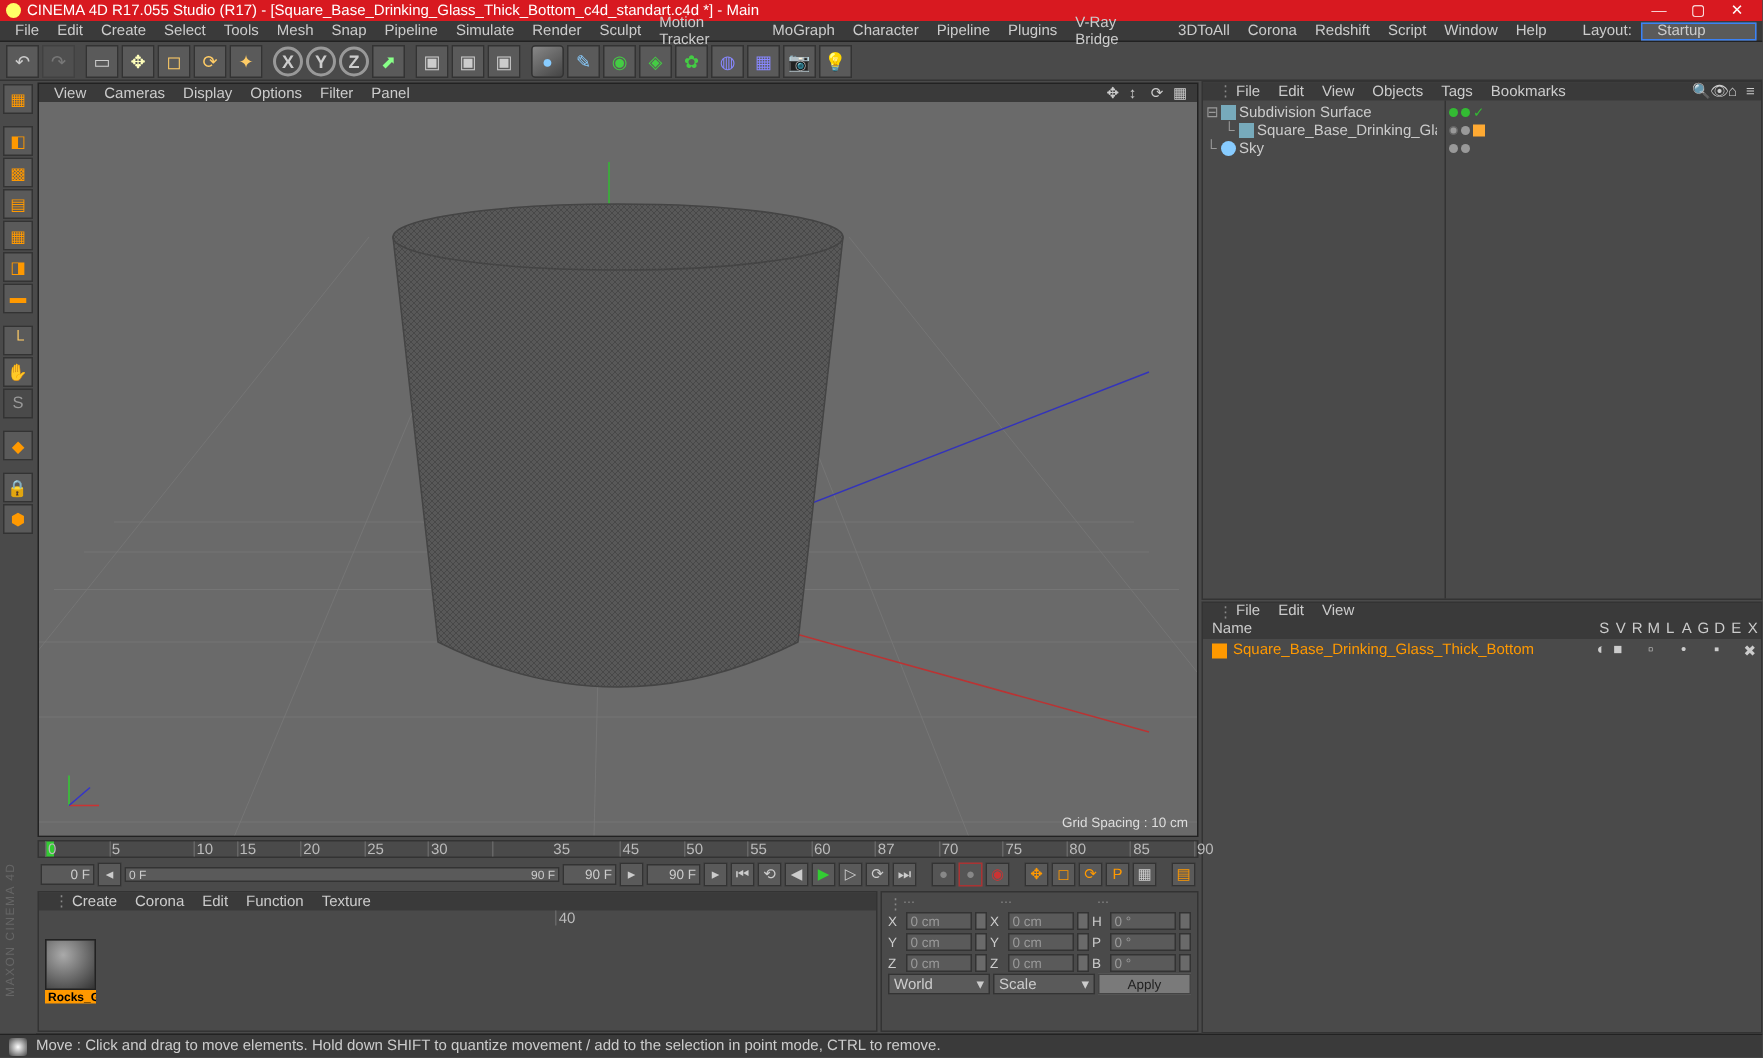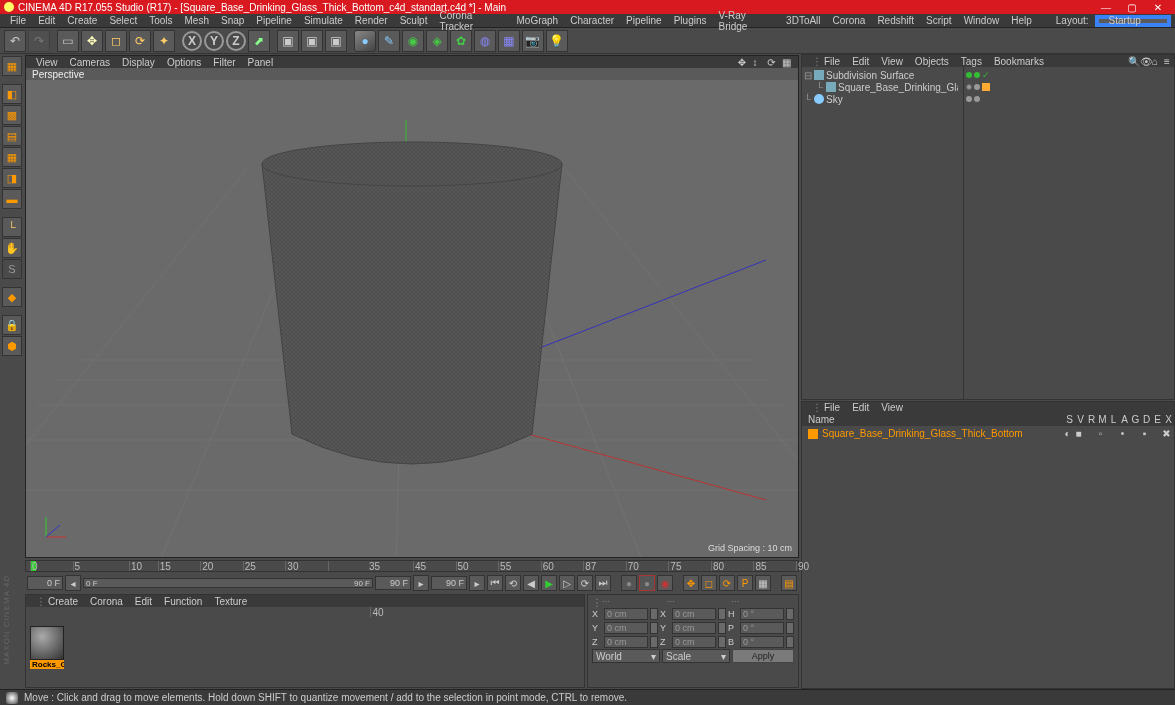--- a/index.html
+++ b/index.html
@@ -4,21 +4,21 @@
 <style>
 * { margin:0; padding:0; box-sizing:border-box; font-family:Arial,sans-serif; font-size:10px; user-select:none; }
 body { width:1175px; height:705px; background:#4a4a4a; overflow:hidden; position:relative; }
 .titlebar { height:14px; background:#d81920; color:#fff; display:flex; align-items:center; padding:0 4px; font-size:9px; }
 .titlebar .icon { width:10px; height:10px; border-radius:50%; background:#ff6; margin-right:4px; }
 .titlebar .spacer { flex:1; }
 .titlebar .winbtn { width:26px; height:14px; display:flex; align-items:center; justify-content:center; font-size:10px; cursor:pointer; font-family:serif; }
 .menubar { height:14px; background:#3a3a3a; display:flex; align-items:center; padding:0 4px; color:#ccc; font-size:9px; border-bottom:1px solid #222; }
 .menubar span { padding:0 6px; cursor:pointer; }
 .menubar .spacer { flex:1; }
-.menubar .layout-sel { background:#5a5a5a; width:80px; height:12px; display:flex; align-items:center; padding:0 4px; border:4px solid #3b82f6; }
+.menubar .layout-sel { background:#5a5a5a; width:80px; height:12px; display:flex; align-items:center; padding:0 4px; border:1px solid #3b82f6; }
 .toolbar { height:26px; background:#4a4a4a; display:flex; align-items:center; padding:0 4px; gap:2px; border-bottom:1px solid #333; }
 .toolbtn { width:22px; height:22px; background:#5a5a5a; border:1px solid #333; display:flex; align-items:center; justify-content:center; cursor:pointer; font-size:12px; color:#ccc; }
 .toolbtn.sphere { border-radius:3px; background:linear-gradient(145deg,#888,#444); }
 .toolbtn.ax { background:#4a4a4a; font-weight:bold; border-radius:50%; width:20px; height:20px; border:2px solid #999; }
 .vsep { width:3px; height:22px; }
 .main-area { display:flex; height:calc(705px - 14px - 14px - 26px - 16px); }
 .left-palette { width:24px; background:#4a4a4a; display:flex; flex-direction:column; gap:1px; padding:2px; }
 .palbtn { width:20px; height:20px; background:#5a5a5a; border:1px solid #333; cursor:pointer; display:flex; align-items:center; justify-content:center; color:#f90; font-size:11px; }
 .palgap { height:6px; }
 .center-col { flex:1; display:flex; flex-direction:column; }
@@ -100,21 +100,21 @@
   <span>Edit</span>
   <span>Create</span>
   <span>Select</span>
   <span>Tools</span>
   <span>Mesh</span>
   <span>Snap</span>
   <span>Pipeline</span>
   <span>Simulate</span>
   <span>Render</span>
   <span>Sculpt</span>
-  <span>Corona Tracker</span>
+  <span>Motion Tracker</span>
   <span>MoGraph</span>
   <span>Character</span>
   <span>Pipeline</span>
   <span>Plugins</span>
   <span>V-Ray Bridge</span>
   <span>3DToAll</span>
   <span>Corona</span>
   <span>Redshift</span>
   <span>Script</span>
   <span>Window</span>
@@ -190,23 +190,20 @@
         <span>Filter</span>
         <span>Panel</span>
         <span class="spacer"></span>
         <span class="icons">
           <span>✥</span>
           <span>↕</span>
           <span>⟳</span>
           <span>▦</span>
         </span>
       </div>
-      <div class="vp-cam">
-          <span>Perspective</span>
-        </div>
       <div class="viewport">
 
         <svg width="100%" height="100%" style="position:absolute;">
 
           <g stroke="#7a7a7a" stroke-width="0.5">
             <line x1="50" y1="280" x2="730" y2="280"></line>
               <line x1="30" y1="300" x2="740" y2="300"></line>
             <line x1="10" y1="325" x2="760" y2="325"></line>
               <line x1="-20" y1="360" x2="790" y2="360"></line>
             <line x1="-60" y1="410" x2="830" y2="410"></line>

